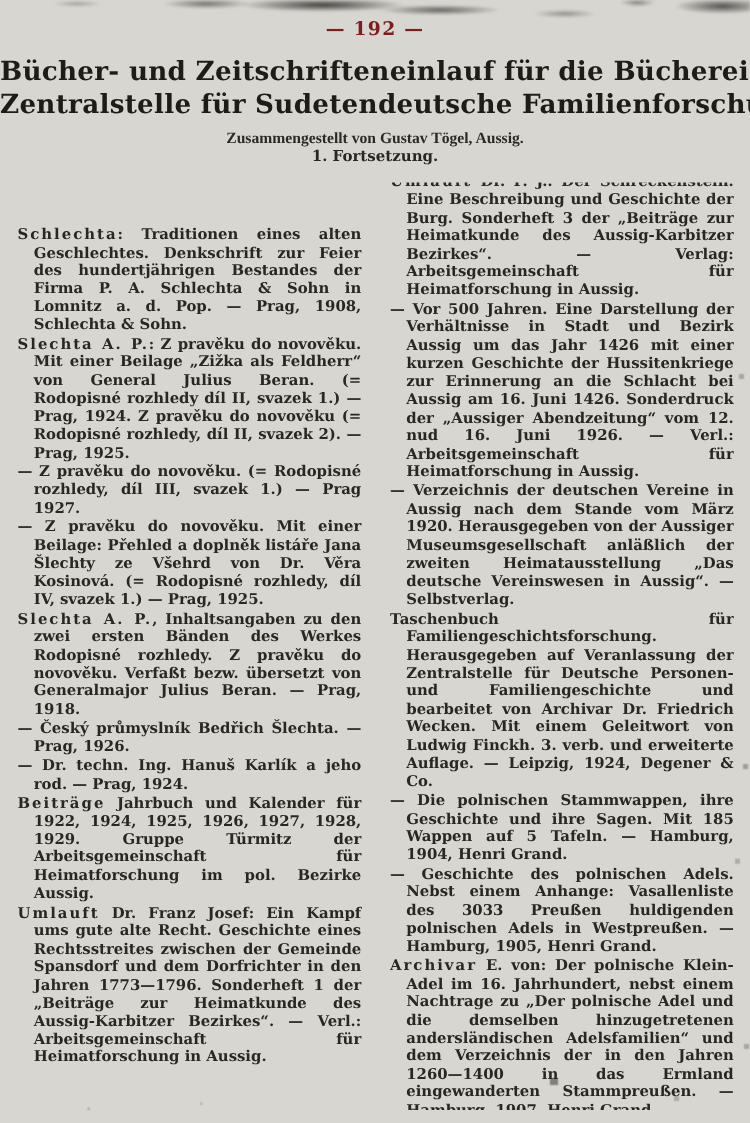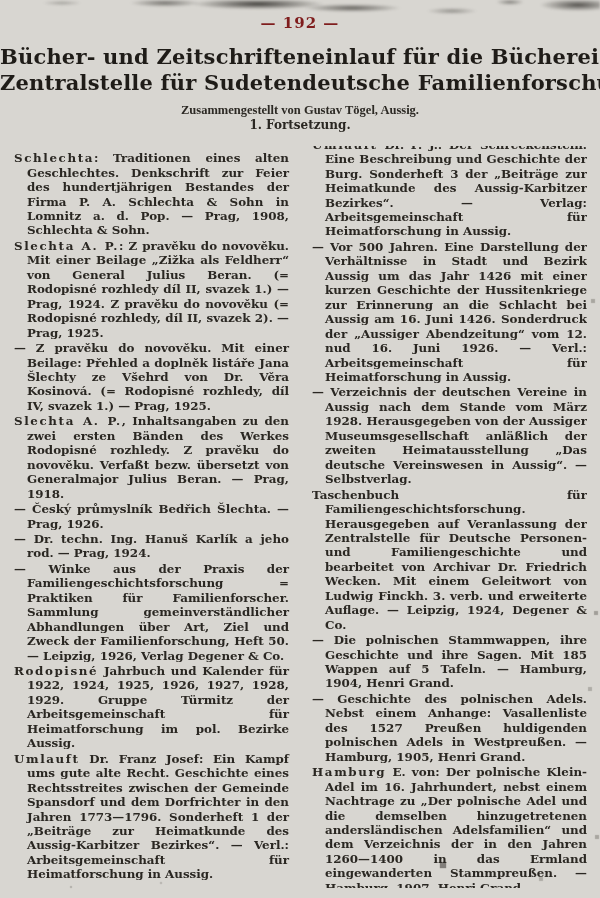--- a/index.html
+++ b/index.html
@@ -74,30 +74,30 @@
   <div class="title-line">Bücher- und Zeitschrifteneinlauf für die Bücherei der</div>
   <div class="title-line">Zentralstelle für Sudetendeutsche Familienforschung.</div>
   <div class="byline">Zusammengestellt von Gustav Tögel, Aussig.</div>
   <div class="continuation">1. Fortsetzung.</div>
 </div>
 
 <div class="columns">
   <div class="col">
       <p class="entry"><span class="sperr">Schlechta</span><span>: Traditionen eines alten Geschlechtes. Denkschrift zur Feier des hundertjährigen Bestandes der Firma P. A. Schlechta &amp; Sohn in Lomnitz a. d. Pop. — Prag, 1908, Schlechta &amp; Sohn.</span></p>
       <p class="entry"><span class="sperr">Slechta A. P.</span><span>: Z pravěku do novověku. Mit einer Beilage „Zižka als Feldherr“ von General Julius Beran. (= Rodopisné rozhledy díl II, svazek 1.) — Prag, 1924. Z pravěku do novověku (= Rodopisné rozhledy, díl II, svazek 2). — Prag, 1925.</span></p>
+      <p class="entry"><span>— Z pravěku do novověku. (= Rodopisné rozhledy, díl III, svazek 1.) — Prag 1927.</span></p>
       <p class="entry"><span>— Z pravěku do novověku. Mit einer Beilage: Přehled a doplněk listáře Jana Šlechty ze Všehrd von Dr. Věra Kosinová. (= Rodopisné rozhledy, díl IV, svazek 1.) — Prag, 1925.</span></p>
       <p class="entry"><span class="sperr">Slechta A. P.</span><span>, Inhaltsangaben zu den zwei ersten Bänden des Werkes Rodopisné rozhledy. Z pravěku do novověku. Verfaßt bezw. übersetzt von Generalmajor Julius Beran. — Prag, 1918.</span></p>
       <p class="entry"><span>— Český průmyslník Bedřich Šlechta. — Prag, 1926.</span></p>
       <p class="entry"><span>— Dr. techn. Ing. Hanuš Karlík a jeho rod. — Prag, 1924.</span></p>
-      <p class="entry"><span>— Winke aus der Praxis der Familiengeschichtsforschung = Praktiken für Familienforscher. Sammlung gemeinverständlicher Abhandlungen über Art, Ziel und Zweck der Familienforschung, Heft 50. — Leipzig, 1926, Verlag Degener &amp; Co.</span></p>
-      <p class="entry"><span class="sperr">Rodopisné</span><span> Jahrbuch und Kalender für 1922, 1924, 1925, 1926, 1927, 1928, 1929. Gruppe Türmitz der Arbeitsgemeinschaft für Heimatforschung im pol. Bezirke Aussig.</span></p>
+      <p class="entry"><span class="sperr">Beiträge</span><span> Jahrbuch und Kalender für 1922, 1924, 1925, 1926, 1927, 1928, 1929. Gruppe Türmitz der Arbeitsgemeinschaft für Heimatforschung im pol. Bezirke Aussig.</span></p>
       <p class="entry"><span class="sperr">Umlauft</span><span> Dr. Franz Josef: Ein Kampf ums gute alte Recht. Geschichte eines Rechtsstreites zwischen der Gemeinde Spansdorf und dem Dorfrichter in den Jahren 1773—1796. Sonderheft 1 der „Beiträge zur Heimatkunde des Aussig-Karbitzer Bezirkes“. — Verl.: Arbeitsgemeinschaft für Heimatforschung in Aussig.</span></p>
     </div>
   <div class="col">
       <p class="entry"><span class="sperr">Umlauft</span><span> Dr. F. J.: Der Schreckenstein. Eine Beschreibung und Geschichte der Burg. Sonderheft 3 der „Beiträge zur Heimatkunde des Aussig-Karbitzer Bezirkes“. — Verlag: Arbeitsgemeinschaft für Heimatforschung in Aussig.</span></p>
       <p class="entry"><span>— Vor 500 Jahren. Eine Darstellung der Verhältnisse in Stadt und Bezirk Aussig um das Jahr 1426 mit einer kurzen Geschichte der Hussitenkriege zur Erinnerung an die Schlacht bei Aussig am 16. Juni 1426. Sonderdruck der „Aussiger Abendzeitung“ vom 12. nud 16. Juni 1926. — Verl.: Arbeitsgemeinschaft für Heimatforschung in Aussig.</span></p>
-      <p class="entry"><span>— Verzeichnis der deutschen Vereine in Aussig nach dem Stande vom März 1928. Herausgegeben von der Aussiger Museumsgesellschaft anläßlich der zweiten Heimatausstellung „Das deutsche Vereinswesen in Aussig“. — Selbstverlag.</span></p>
+      <p class="entry"><span>— Verzeichnis der deutschen Vereine in Aussig nach dem Stande vom März 1920. Herausgegeben von der Aussiger Museumsgesellschaft anläßlich der zweiten Heimatausstellung „Das deutsche Vereinswesen in Aussig“. — Selbstverlag.</span></p>
       <p class="entry"><span>Taschenbuch für Familiengeschichtsforschung. Herausgegeben auf Veranlassung der Zentralstelle für Deutsche Personen- und Familiengeschichte und bearbeitet von Archivar Dr. Friedrich Wecken. Mit einem Geleitwort von Ludwig Finckh. 3. verb. und erweiterte Auflage. — Leipzig, 1924, Degener &amp; Co.</span></p>
       <p class="entry"><span>— Die polnischen Stammwappen, ihre Geschichte und ihre Sagen. Mit 185 Wappen auf 5 Tafeln. — Hamburg, 1904, Henri Grand.</span></p>
-      <p class="entry"><span>— Geschichte des polnischen Adels. Nebst einem Anhange: Vasallenliste des 1527 Preußen huldigenden polnischen Adels in Westpreußen. — Hamburg, 1905, Henri Grand.</span></p>
-      <p class="entry"><span class="sperr">Hamburg</span><span> E. von: Der polnische Klein-Adel im 16. Jahrhundert, nebst einem Nachtrage zu „Der polnische Adel und die demselben hinzugetretenen andersländischen Adelsfamilien“ und dem Verzeichnis der in den Jahren 1260—1400 in das Ermland eingewanderten Stammpreußen. — Hamburg, 1907, Henri Grand.</span></p>
+      <p class="entry"><span>— Geschichte des polnischen Adels. Nebst einem Anhange: Vasallenliste des 3033 Preußen huldigenden polnischen Adels in Westpreußen. — Hamburg, 1905, Henri Grand.</span></p>
+      <p class="entry"><span class="sperr">Archivar</span><span> E. von: Der polnische Klein-Adel im 16. Jahrhundert, nebst einem Nachtrage zu „Der polnische Adel und die demselben hinzugetretenen andersländischen Adelsfamilien“ und dem Verzeichnis der in den Jahren 1260—1400 in das Ermland eingewanderten Stammpreußen. — Hamburg, 1907, Henri Grand.</span></p>
     </div>
 </div>
 
 </body></html>

